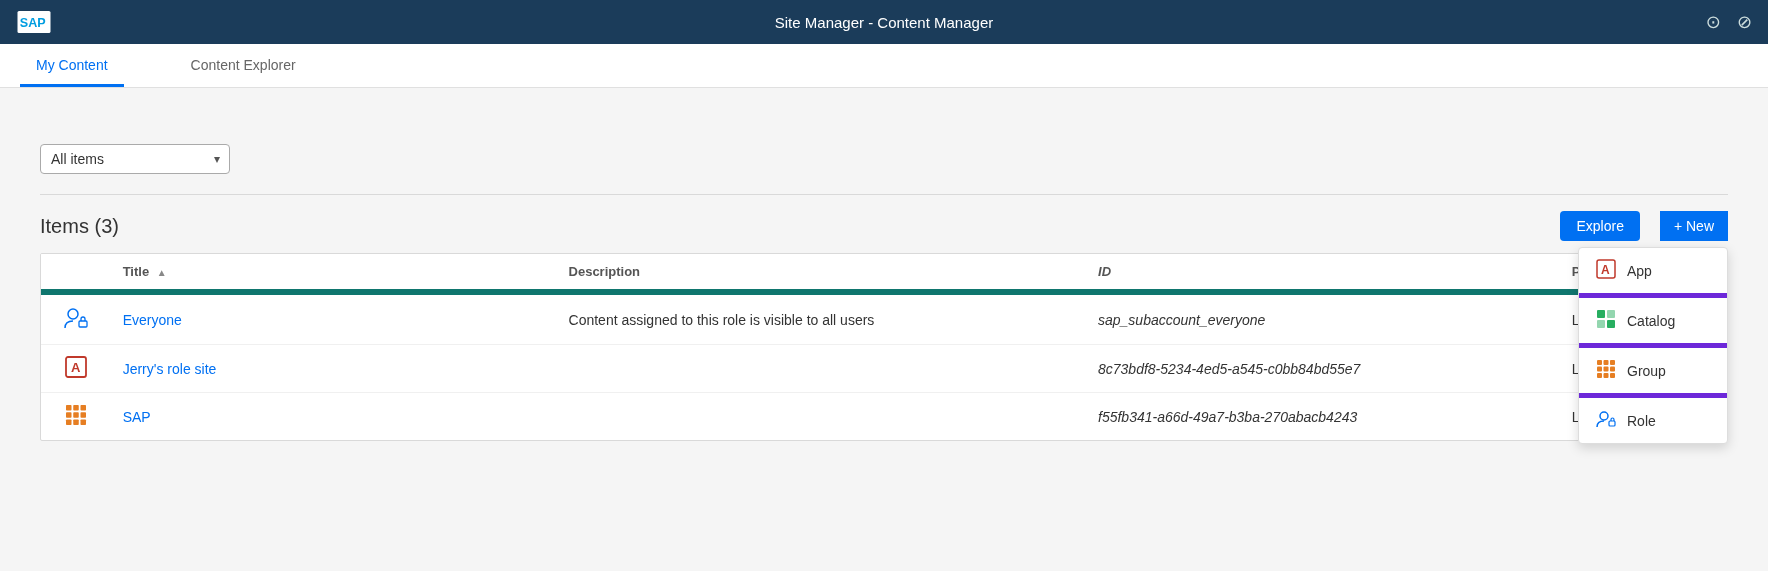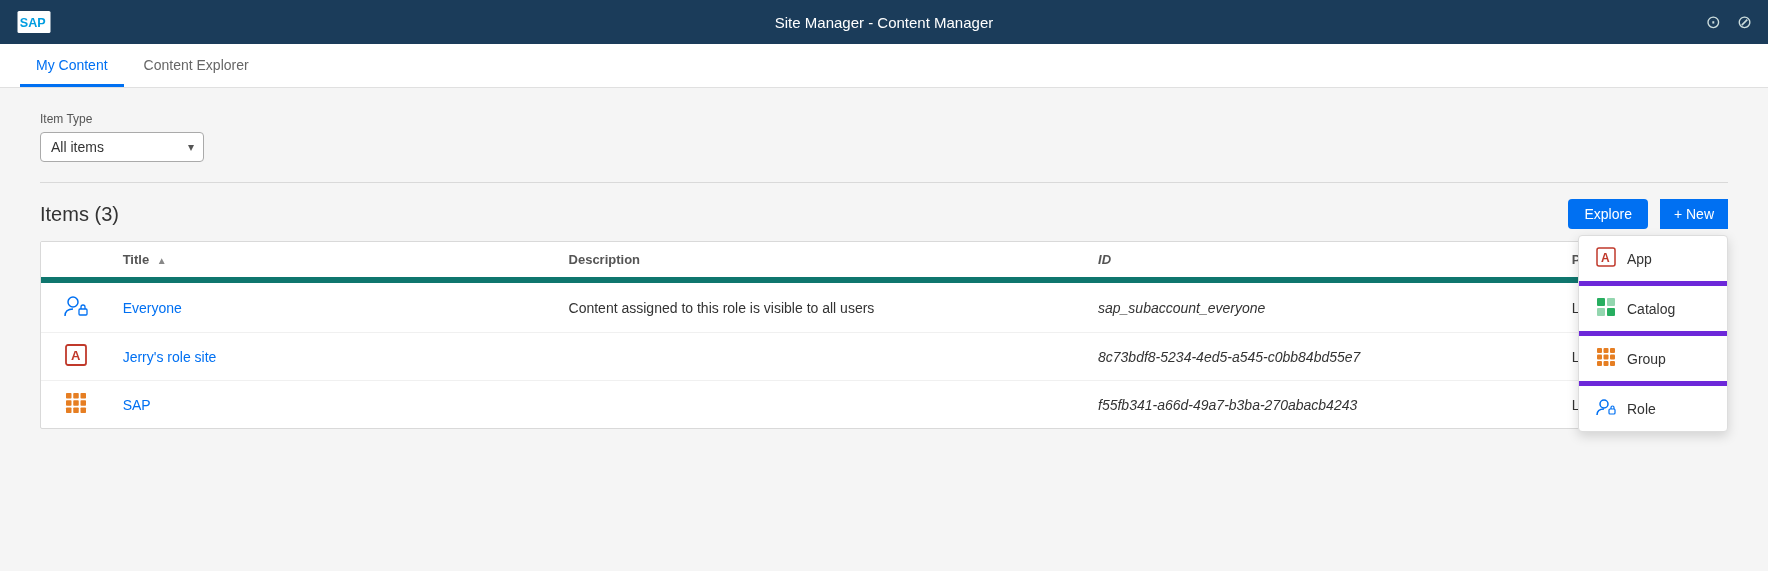--- a/index.html
+++ b/index.html
@@ -35,20 +35,21 @@
     }
 
     
     .tabs-bar {
       background: #fff;
       border-bottom: 1px solid #e0e0e0;
       display: flex;
       padding: 0 20px;
       height: 44px;
       align-items: flex-end;
+      gap: 47px;
     }
     .tab {
       padding: 10px 16px 11px;
       font-size: 14px;
       cursor: pointer;
       color: #666;
       border-bottom: 3px solid transparent;
       margin-right: 4px;
     }
     .tab.active {
@@ -70,21 +71,22 @@
       margin-bottom: 20px;
     }
     .filter-label {
       font-size: 12px;
       color: #555;
       margin-bottom: 6px;
     }
     .select-wrapper {
       position: relative;
       display: inline-block;
-      width: 164px;
+      width: 190px;
+      margin-top: 32px;
     }
     .select-box {
       width: 100%;
       padding: 6px 32px 6px 10px;
       border: 1px solid #aaa;
       border-radius: 4px;
       background: #fff;
       font-size: 14px;
       color: #333;
       appearance: none;
@@ -114,21 +116,21 @@
       justify-content: space-between;
       margin-bottom: 12px;
     }
     .items-title {
       font-size: 20px;
       font-weight: 400;
       color: #333;
     }
     .items-actions {
       display: flex;
-      gap: 12px;
+      gap: 20px;
       align-items: center;
       position: relative;
     }
     .btn-explore {
       background: #0070f2;
       color: #fff;
       border: none;
       border-radius: 4px;
       padding: 7px 16px;
       font-size: 14px;
@@ -239,21 +241,20 @@
 </div>
 
 <div class="tabs-bar">
   <div class="tab active">My Content</div>
   <div class="tab">Content Explorer</div>
 </div>
 
 <div class="main">
 
   <div class="filter-section">
-    <div class="filter-label">Item Type</div>
     <div class="select-wrapper">
       <select class="select-box">
         <option>All items</option>
         <option>App</option>
         <option>Catalog</option>
         <option>Group</option>
         <option>Role</option>
       </select>
       <span class="select-chevron">▾</span>
     </div>

